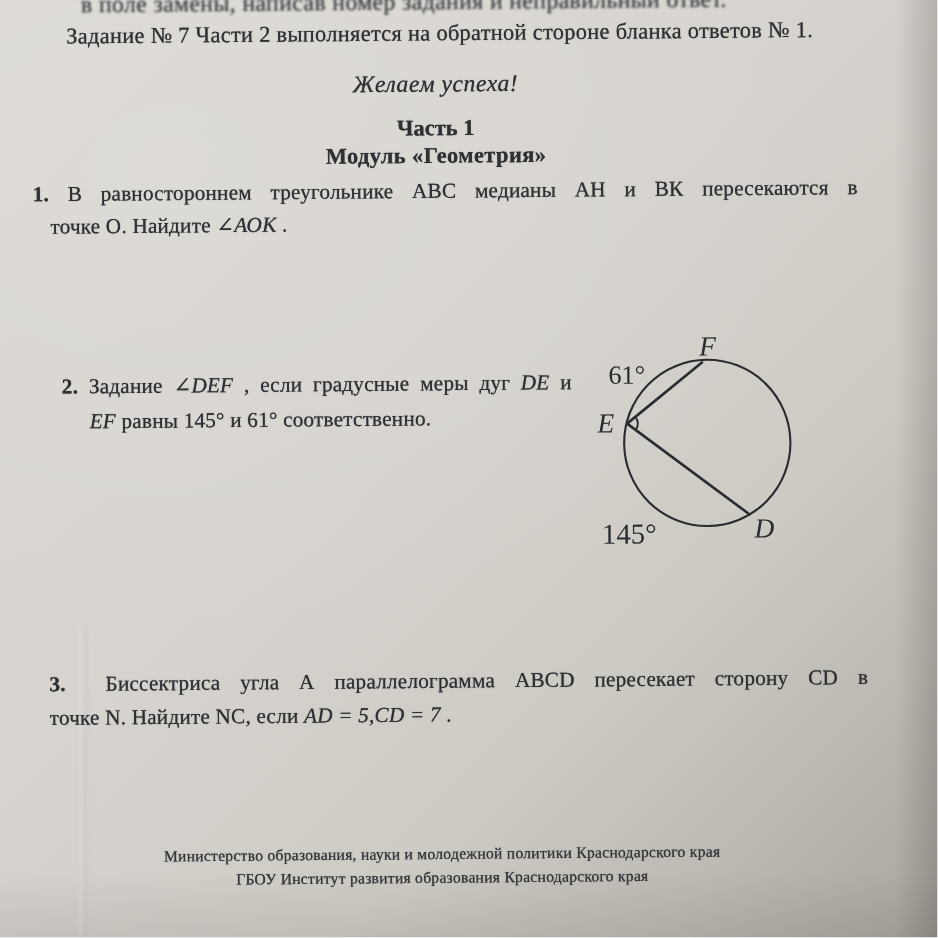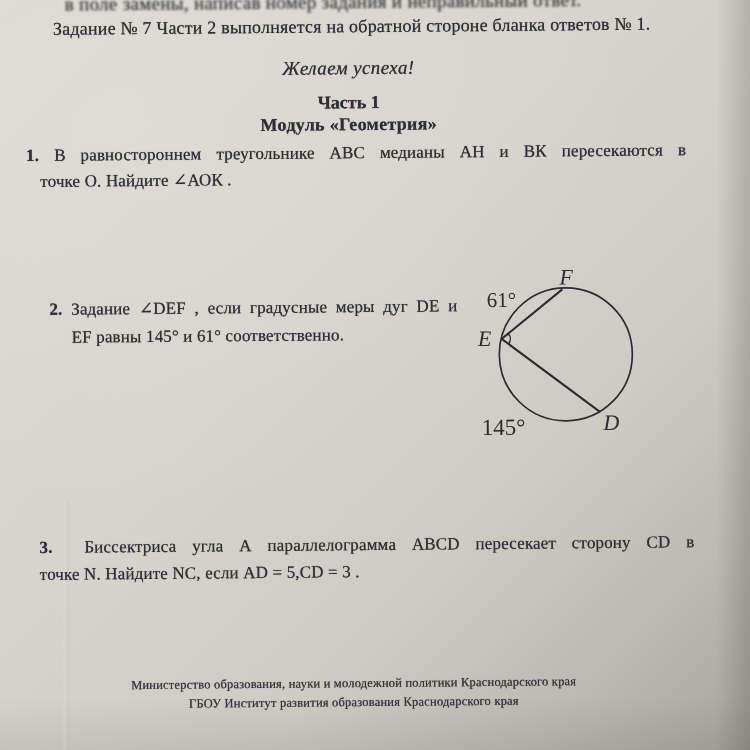--- a/index.html
+++ b/index.html
@@ -45,21 +45,21 @@
   .module-heading { top: 114px; font-size: 18px; font-weight: bold; letter-spacing: 0.3px; }
   .task { font-size: 17px; letter-spacing: 0.15px; }
   .task .num { font-weight: bold; }
   .jline { text-align: justify; text-align-last: justify; }
   .task1 { top: 140px; left: 28px; width: 660px; line-height: 26px; }
   .task1 .line2 { margin-left: 14px; text-align: left; text-align-last: left; }
   .task2 { top: 293px; left: 50px; width: 408px; line-height: 28px; }
   .task2 .line2 { margin-left: 22px; }
   .task3 { top: 531px; left: 38px; width: 655px; line-height: 27px; }
   .task3 .num { margin-right: 16px; }
-  .it { }
+  .it { font-style: italic; }
   .diagram { position: absolute; left: 470px; top: 255px; width: 210px; height: 197px; }
   .diagram svg { width: 100%; height: 100%; }
   .stroke { fill: none; stroke: #2b2c30; }
   .lbl { fill: #2b2c30; font-family: "Liberation Serif", "DejaVu Serif", serif; }
   .lbl-pt { font-style: italic; font-size: 22px; }
   .lbl-deg { font-size: 21px; }
   .lbl-deg-big { font-size: 23px; }
   .footer {
     top: 674px; left: 0; width: 702px; text-align: center;
     font-size: 12.5px; line-height: 19px; letter-spacing: 0.2px; color: #35363b;
@@ -101,21 +101,21 @@
         <text class="lbl lbl-pt" x="97" y="31" text-anchor="middle">F</text>
         <text class="lbl lbl-pt" x="15" y="92" text-anchor="middle">E</text>
         <text class="lbl lbl-pt" x="141" y="177" text-anchor="middle">D</text>
         <text class="lbl lbl-deg" x="32" y="53" text-anchor="middle">61°</text>
         <text class="lbl lbl-deg-big" x="33" y="181" text-anchor="middle">145°</text>
       </svg>
     </div>
 
     <div class="abs task task3">
       <div class="jline"><span class="num ph">3.</span> <span class="ph">Биссектриса угла А параллелограмма ABCD пересекает сторону CD в</span></div>
-      <div class="line2"><span class="ph">точке N. Найдите NC, если </span><span class="it ph">AD = 5,CD = 3</span><span class="ph"> .</span></div>
+      <div class="line2"><span class="ph">точке N. Найдите NC, если </span><span class="it ph">AD = 5,CD = 7</span><span class="ph"> .</span></div>
     </div>
 
     <div class="abs footer">
       <div class="ph">Министерство образования, науки и молодежной политики Краснодарского края</div>
       <div class="ph">ГБОУ Институт развития образования Краснодарского края</div>
     </div>
 
   </div>
 </div>
 

